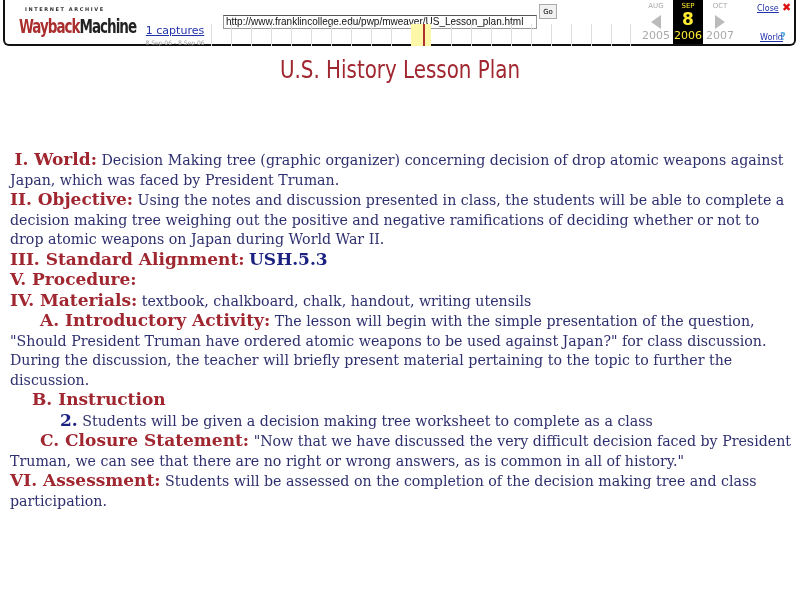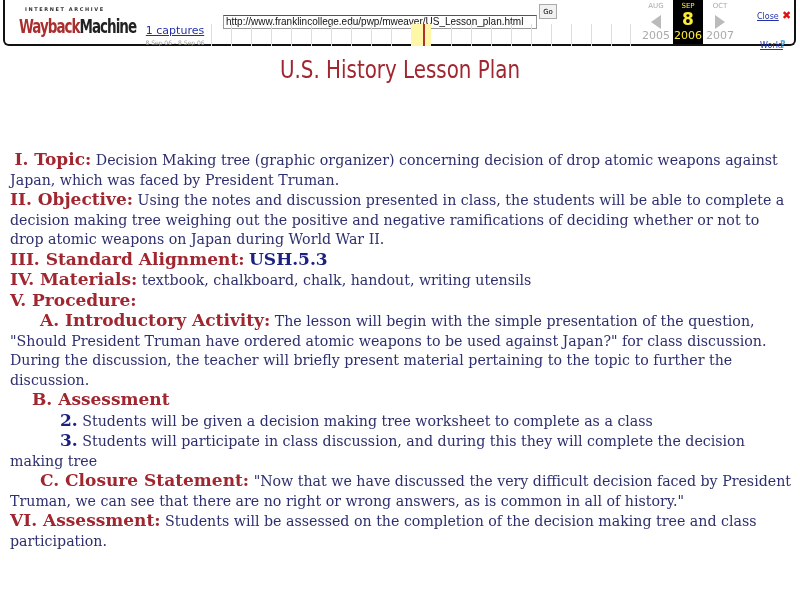--- a/index.html
+++ b/index.html
@@ -27,21 +27,21 @@
   .wb-nav { position:absolute; left:636px; top:0; width:110px; height:56px; font-family:"DejaVu Sans", sans-serif; }
   .wb-col { position:absolute; top:0; width:30px; height:44px; text-align:center; }
   .wb-col .m { font-size:7px; color:#aaa; display:block; margin-top:2px; }
   .wb-col .y { font-size:11px; color:#aaa; display:block; position:absolute; bottom:2px; width:100%; }
   .wb-col.cur { background:#000; }
   .wb-col.cur .m, .wb-col.cur .y { color:#ffee33; font-weight:normal; }
   .wb-col.cur .d { font-size:17px; font-weight:bold; color:#ffee33; display:block; line-height:16px; margin-top:1px; }
   .arrow { position:absolute; top:15px; width:0; height:0; border-top:7px solid transparent; border-bottom:7px solid transparent; }
   .arrow.left { left:10px; border-right:10px solid #bbb; }
   .arrow.right { left:10px; border-left:10px solid #bbb; }
-  .wb-links { position:absolute; left:752px; top:0; width:40px; height:44px; font-family:"DejaVu Sans", sans-serif;margin-top:8px; }
+  .wb-links { position:absolute; left:752px; top:0; width:40px; height:44px; font-family:"DejaVu Sans", sans-serif; }
   .wb-links a { position:absolute; font-size:8px; color:#2233aa; text-decoration:underline; }
   .wb-links .close { top:4px; left:0; }
   .wb-links .help { top:33px; left:3px; }
   .x-icon { position:absolute; left:25px; top:1px; color:#dd1111; font-weight:bold; font-size:11px; }
   .q-icon { position:absolute; left:23px; top:31px; color:#55aadd; font-weight:bold; font-size:10px; }
 
   
   .title { position:absolute; left:0; width:800px; top:56px; text-align:center; color:#a02630;
            font-family:"DejaVu Sans Condensed","DejaVu Sans", sans-serif; font-size:24px; transform:scaleX(0.92); }
   .doc { position:absolute; left:10px; top:150px; width:785px; color:#2e2f6e; font-size:14.2px; line-height:19.5px; }
@@ -116,33 +116,32 @@
     <a class="close">Close</a>
     <span class="x-icon">✖</span>
     <a class="help">World</a>
     <span class="q-icon">?</span>
   </div>
 </div>
 
 <div class="title">U.S. History Lesson Plan</div>
 
 <div class="doc">
-  <p>&nbsp;<span class="h">I. Topic:</span> <span>Decision Making tree (graphic organizer) concerning decision of drop atomic weapons against Japan, which was faced by President Truman.</span></p>
+  <p>&nbsp;<span class="h">I. World:</span> <span>Decision Making tree (graphic organizer) concerning decision of drop atomic weapons against Japan, which was faced by President Truman.</span></p>
 
   <p><span class="h">II. Objective:</span> <span>Using the notes and discussion presented in class, the students will be able to complete a decision making tree weighing out the positive and negative ramifications of deciding whether or not to drop atomic weapons on Japan during World War II.</span></p>
 
   <p><span class="h">III. Standard Alignment:</span> <span class="std">USH.5.3</span></p>
 
+  <p><span class="h">V. Procedure:</span></p>
+
   <p><span class="h">IV. Materials:</span> <span>textbook, chalkboard, chalk, handout, writing utensils</span></p>
-
-  <p><span class="h">V. Procedure:</span></p>
 
   <p><span class="ind1"></span><span class="h">A. Introductory Activity:</span> <span>The lesson will begin with the simple presentation of the question, "Should President Truman have ordered atomic weapons to be used against Japan?" for class discussion.   During the discussion, the teacher will briefly present material pertaining to the topic to further the discussion.</span></p>
 
-  <p class="ind2"><span class="h">B. Assessment</span></p>
+  <p class="ind2"><span class="h">B. Instruction</span></p>
 
   <p><span class="ind3b"></span><span class="num">2.</span> <span>Students will be given a decision making tree worksheet to complete as a class</span></p>
-  <p><span class="ind3b"></span><span class="num">3.</span> <span>Students will participate in class discussion, and during this they will complete the decision making tree</span></p>
 
   <p><span class="ind1"></span><span class="h">C. Closure Statement:</span> <span>"Now that we have discussed the very difficult decision faced by President Truman, we can see that there are no right or wrong answers, as is common in all of history."</span></p>
 
   <p><span class="h">VI. Assessment:</span> <span>Students will be assessed on the completion of the decision making tree and class participation.</span></p>
 </div>
 
 </body></html>

